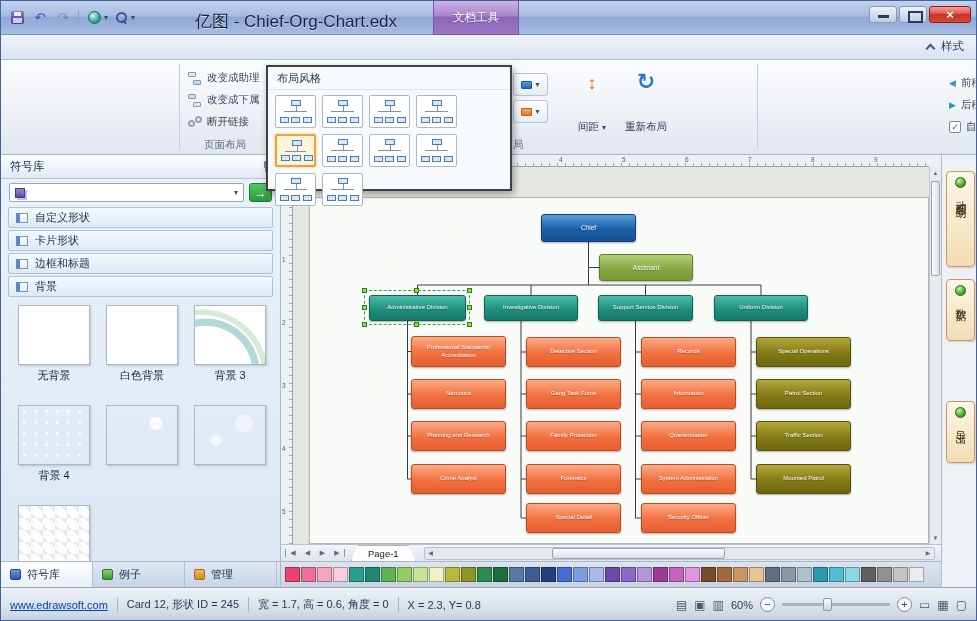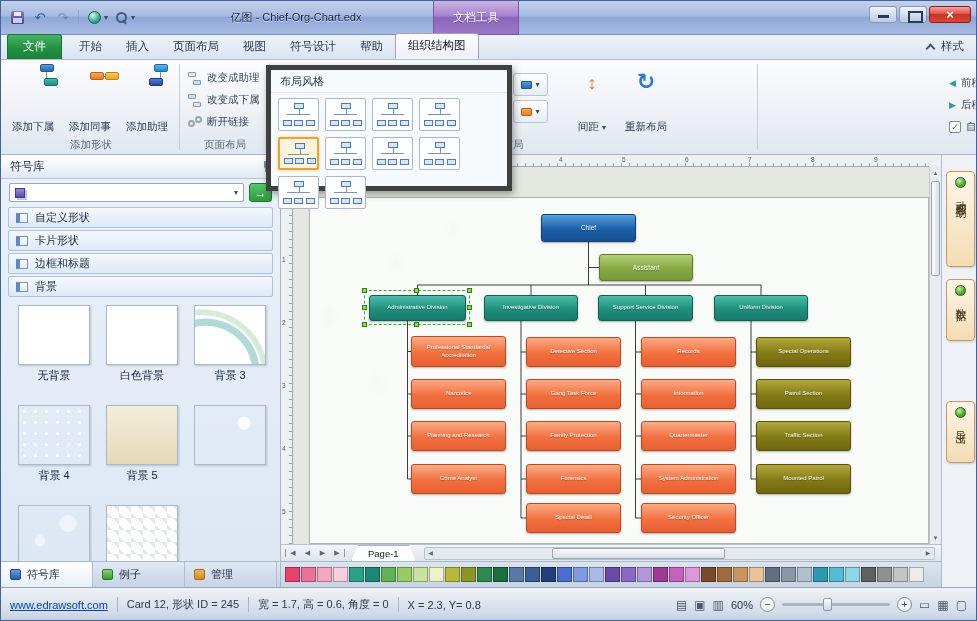--- a/index.html
+++ b/index.html
@@ -15,21 +15,21 @@
   .qat-btn.dim{opacity:.45}
   .qat-sep{width:1px;height:14px;background:#8fa3c4;margin:0 2px}
   .qat-dd{font-size:8px;color:#3a4a66;margin-left:-3px}
   .ic-save{width:13px;height:13px;background:linear-gradient(#8a7ac8,#4a3a98);border-radius:2px;position:relative}
   .ic-save::before{content:"";position:absolute;left:3px;top:1px;width:7px;height:4px;background:#e8eaf4}
   .ic-save::after{content:"";position:absolute;left:2px;bottom:1px;width:9px;height:5px;background:#c8d0e8}
   .ic-target{width:13px;height:13px;border-radius:50%;background:radial-gradient(circle at 35% 30%,#d8f4ec,#38a890 60%,#1d7a64);border:1px solid #156652}
   .ic-mag{width:13px;height:13px;position:relative}
   .ic-mag::before{content:"";position:absolute;left:1px;top:1px;width:7px;height:7px;border:2px solid #3a5a8c;border-radius:50%}
   .ic-mag::after{content:"";position:absolute;right:1px;bottom:1px;width:5px;height:2px;background:#3a5a8c;transform:rotate(45deg)}
-  .title{position:absolute;left:140px;top:9px;width:310px;text-align:center;font-size:11px;color:#14233f;text-shadow:0 1px 0 rgba(255,255,255,.55)}
+  .title{position:absolute;left:140px;top:9px;width:310px;text-align:center;font-size:17px;color:#14233f;text-shadow:0 1px 0 rgba(255,255,255,.55)}
   .doc-tools{position:absolute;left:432px;top:0;width:86px;height:34px;text-align:center;padding-top:9px;
     background:linear-gradient(180deg,#cdb4e4 0%,#a583cc 45%,#8d66ba 50%,#9a77c4 100%);
     border:1px solid #7a55a8;border-top:none;color:#fff;font-size:11.5px;text-shadow:0 1px 1px rgba(0,0,0,.3)}
   .win-btns{position:absolute;right:5px;top:5px;display:flex;gap:2px}
   .wb{width:28px;height:17px;border:1px solid #8898b8;border-radius:3px;background:linear-gradient(#eef3fa,#bccbe2);position:relative}
   .wb-min::after{content:"";position:absolute;left:8px;bottom:4px;width:11px;height:3px;background:#2a3a55}
   .wb-max::after{content:"";position:absolute;left:8px;top:4px;width:11px;height:8px;border:2px solid #2a3a55}
   .wb.close{width:42px;background:linear-gradient(#f5a097,#e05448 45%,#c93325 50%,#d8473a);border-color:#8a2018;color:#fff;font-size:13px;font-weight:bold;text-align:center;line-height:15px}
 
   
@@ -79,21 +79,21 @@
   .dic{position:relative;width:26px;height:22px;margin:8px auto 2px}
   .ic-domain::before{content:"";position:absolute;left:2px;top:3px;width:21px;height:15px;border:2px solid #3a7ac0;border-radius:3px;background:#f2f7fd}
   .ic-options::before{content:"";position:absolute;left:3px;top:2px;width:19px;height:18px;border:2px solid #3a7ac0;background:#fdfdfe}
   .ic-options::after{content:"";position:absolute;left:10px;top:6px;width:6px;height:6px;border-radius:50%;background:#2a5a9c;box-shadow:-1px 7px 0 -1px #2a5a9c,1px 7px 0 -1px #2a5a9c}
   .ic-import::before,.ic-export::before{content:"";position:absolute;left:4px;top:1px;width:13px;height:18px;background:#fff;border:1px solid #9aa6b4}
   .ic-import::after{content:"";position:absolute;right:0;top:7px;border-left:8px solid #d83020;border-top:5px solid transparent;border-bottom:5px solid transparent}
   .ic-export::after{content:"";position:absolute;right:0;top:7px;border-left:8px solid #2a9a30;border-top:5px solid transparent;border-bottom:5px solid transparent}
   .launcher{position:absolute;right:3px;bottom:3px;width:8px;height:8px;border-right:2px solid #6a7a8c;border-bottom:2px solid #6a7a8c}
 
   
-  .layout-popup{position:absolute;left:265px;top:64px;width:246px;height:126px;background:#f7fafd;border:5px solid #404040;box-shadow:2px 3px 7px rgba(0,0,0,.35);z-index:80}
+  .layout-popup{position:absolute;left:265px;top:64px;width:246px;height:126px;background:#f7fafd;border:2px solid #404040;box-shadow:2px 3px 7px rgba(0,0,0,.35);z-index:80}
   .lp-title{font-size:11px;color:#24344a;padding:4px 9px 3px;border-bottom:1px solid #dde4ec}
   .lp-grid{display:flex;flex-wrap:wrap;gap:6px;padding:5px 7px}
   .lthumb{width:41px;height:33px;border:1px solid #a8b8c8;background:#fff;position:relative;border-radius:2px}
   .lthumb.sel{border:2px solid #e8a33d;background:#fdf4da;box-shadow:0 0 3px #f0c060}
   .lthumb .a{position:absolute;left:15px;top:4px;width:10px;height:6px;border:1px solid #4a7ab8;background:#d8e6f6}
   .lthumb .b,.lthumb .c,.lthumb .d{position:absolute;bottom:4px;width:9px;height:6px;border:1px solid #4a7ab8;background:#d8e6f6}
   .lthumb .b{left:4px}.lthumb .c{left:15px}.lthumb .d{left:27px}
   .lthumb::after{content:"";position:absolute;left:8px;right:8px;top:15px;height:1px;background:#7a94b4}
   .lthumb::before{content:"";position:absolute;left:20px;top:10px;width:1px;height:6px;background:#7a94b4}
 
@@ -219,52 +219,27 @@
     <div class="title">亿图 - Chief-Org-Chart.edx</div>
     <div class="doc-tools">文档工具</div>
     <div class="win-btns">
       <span class="wb wb-min"></span>
       <span class="wb wb-max"></span>
       <span class="wb close">×</span>
     </div>
   </div>
 
   <div class="tabrow">
-    <div class="tab-list" id="tab-list">
-        <div class="tab t-file">文件</div>
-        <div class="tab">开始</div>
-        <div class="tab">插入</div>
-        <div class="tab">页面布局</div>
-        <div class="tab">视图</div>
-        <div class="tab">符号设计</div>
-        <div class="tab">帮助</div>
-        <div class="tab t-active">组织结构图</div>
-      </div>
     <div class="style-btn">
       <span class="chev"></span>
       <span>样式</span>
     </div>
   </div>
 
   <div class="ribbon">
-    <div class="rgroup" style="left:4px;width:172px">
-      <div class="bigbtn" style="left:0">
-        <span class="bigic ic-addsub"><b class="r1"></b><b class="r2"></b></span>
-        <span class="blabel">添加下属</span>
-      </div>
-      <div class="bigbtn" style="left:57px">
-        <span class="bigic ic-addpeer"><b class="r1"></b><b class="r2"></b></span>
-        <span class="blabel">添加同事</span>
-      </div>
-      <div class="bigbtn" style="left:114px">
-        <span class="bigic ic-addassist"><b class="r1"></b><b class="r2"></b></span>
-        <span class="blabel">添加助理</span>
-      </div>
-      <div class="glabel">添加形状</div>
-    </div>
     <div class="rsep" style="left:178px"></div>
     <div class="rgroup" style="left:181px;width:86px">
       <div class="smallrow" style="top:8px">
         <span class="mico m1">
             <b></b>
             <b></b>
           </span>
         <span>改变成助理</span>
       </div>
       <div class="smallrow" style="top:30px">
@@ -358,24 +333,20 @@
           <div class="bg-box s-white"></div>
           <div class="bg-label">白色背景</div>
         </div>
         <div class="bg-cell">
           <div class="bg-box s-bg3"></div>
           <div class="bg-label">背景 3</div>
         </div>
         <div class="bg-cell">
           <div class="bg-box s-bg4"></div>
           <div class="bg-label">背景 4</div>
-        </div>
-        <div class="bg-cell">
-          <div class="bg-box s-bg5"></div>
-          <div class="bg-label">背景 5</div>
         </div>
         <div class="bg-cell">
           <div class="bg-box s-bg6"></div>
         </div>
         <div class="bg-cell">
           <div class="bg-box s-bg7"></div>
         </div>
         <div class="bg-cell">
           <div class="bg-box s-bg8"></div>
         </div>

